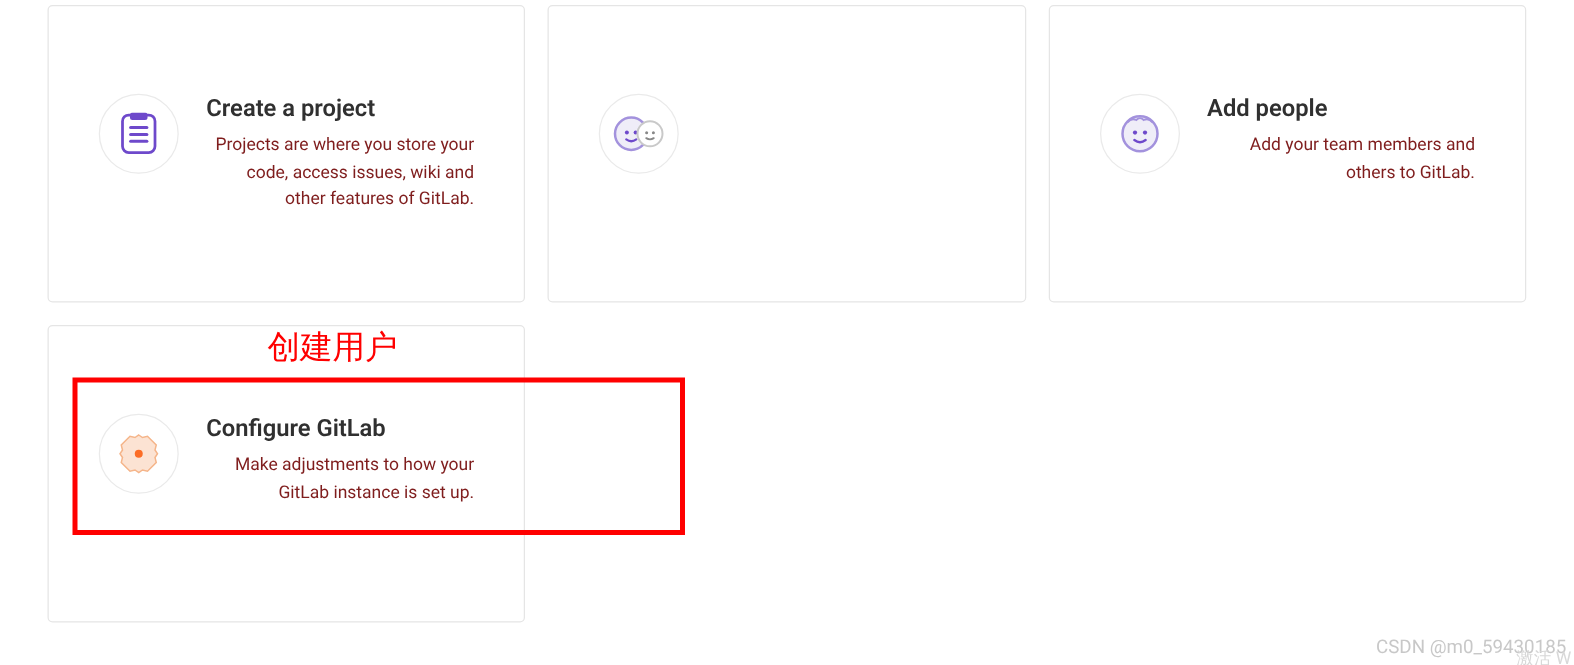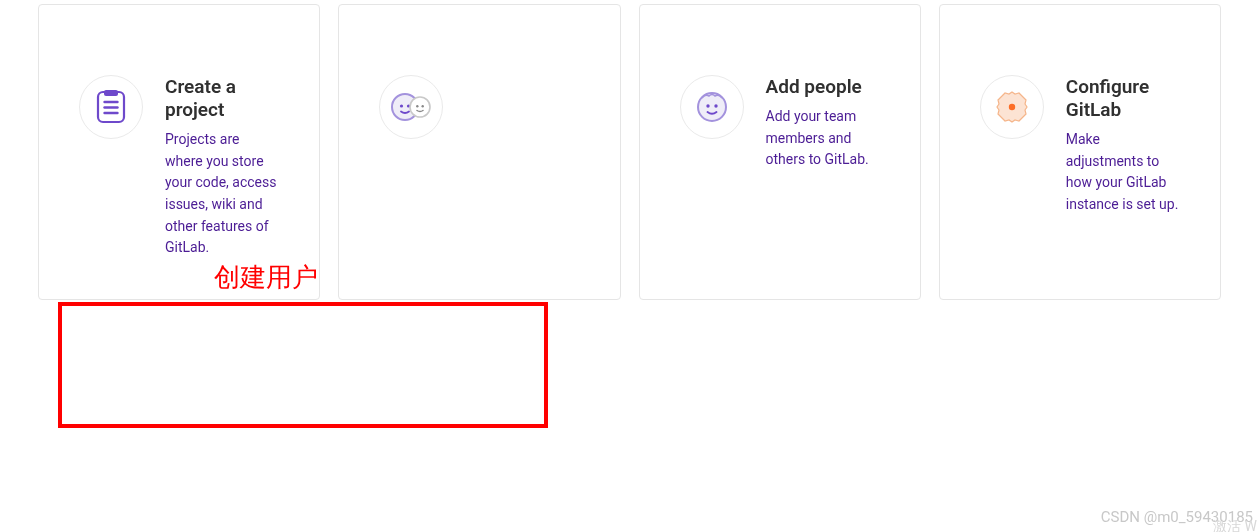--- a/index.html
+++ b/index.html
@@ -10,21 +10,21 @@
     body {
       font-family: -apple-system, BlinkMacSystemFont, "Segoe UI", Roboto, "Helvetica Neue", Arial, sans-serif;
       background: #ffffff;
       width: 1259px;
       height: 532px;
       position: relative;
       overflow: hidden;
     }
     .grid {
       display: grid;
-      grid-template-columns: 1fr 1fr 1fr 1fr;
+      grid-template-columns: 1fr 1fr 1fr;
       gap: 18px;
       padding: 4px 38px 20px 38px;
     }
     .card {
       border: 1px solid #e5e5e5;
       border-radius: 4px;
       padding: 70px 40px 40px 40px;
       min-height: 238px;
       display: flex;
       align-items: flex-start;
@@ -46,22 +46,23 @@
       flex: 1;
     }
     .card-title {
       font-size: 19px;
       font-weight: 600;
       color: #303030;
       margin-bottom: 8px;
     }
     .card-desc {
       font-size: 14px;
-      color: #4c1d95;
+      color: #7f1d1d;
       line-height: 1.55;
+      text-align: right;
     }
     .annotation-label {
       position: absolute;
       left: 214px;
       top: 260px;
       font-size: 26px;
       color: #ff0000;
       font-family: "Microsoft YaHei", "SimSun", sans-serif;
       font-weight: 400;
     }

